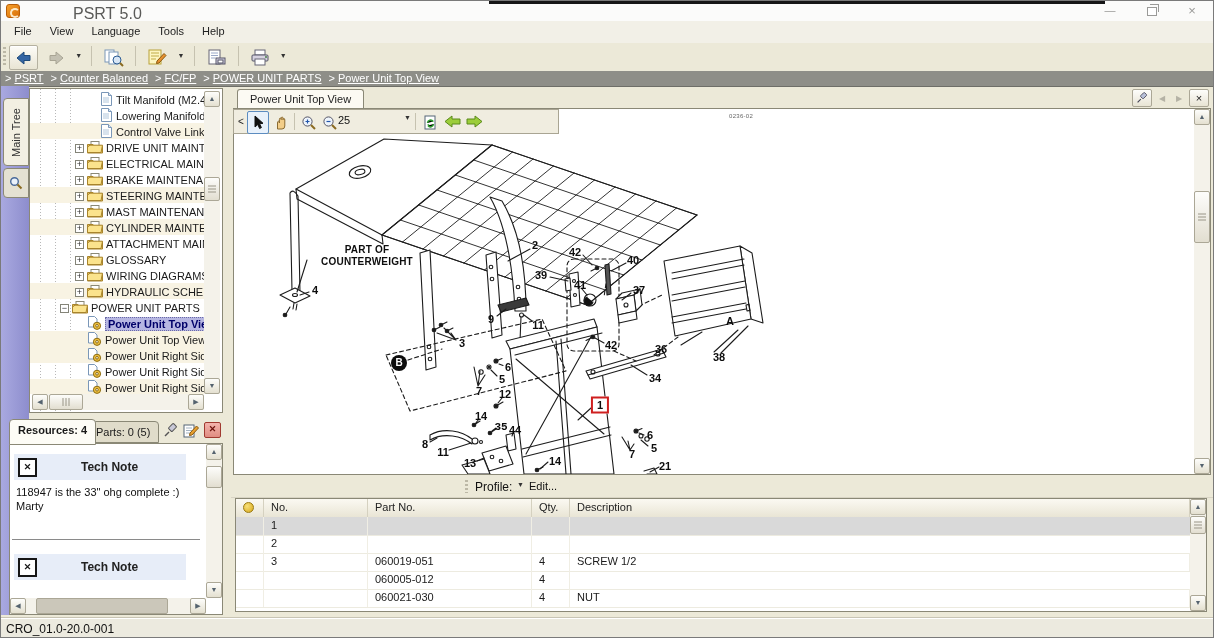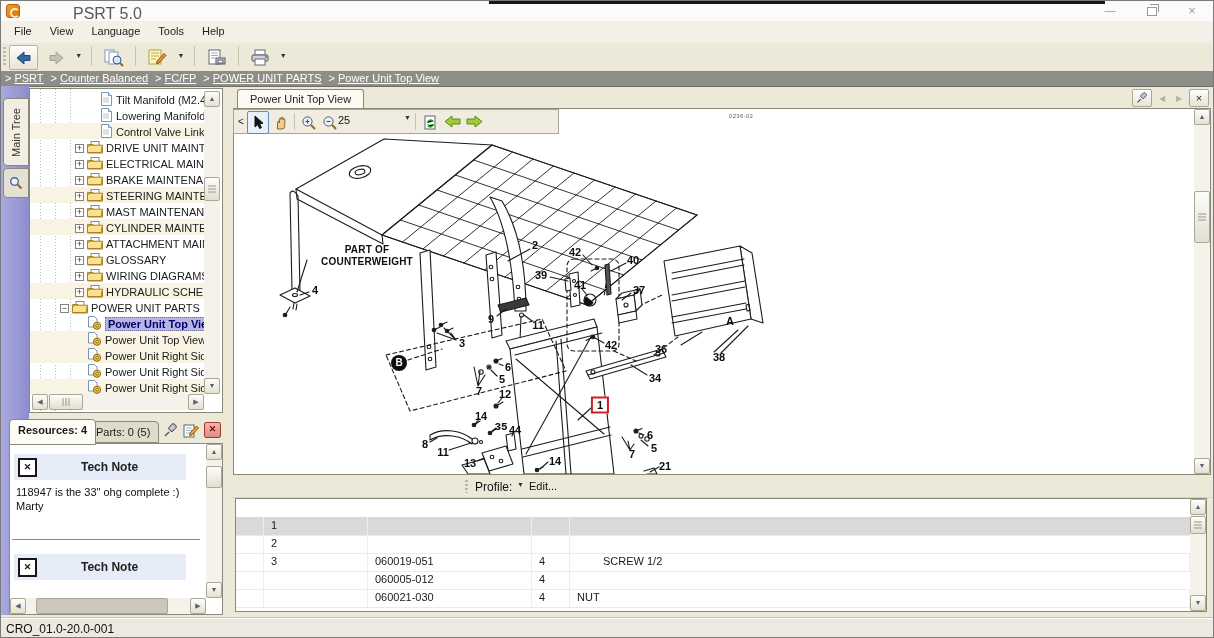--- a/index.html
+++ b/index.html
@@ -646,39 +646,48 @@
 </div>
 
 <div class="abs profilebar">
   <div class="grip" style="left:234px;"></div>
   <span class="pb-label" style="left:244px;">Profile:</span>
   <span class="pb-caret" style="left:286px;">▼</span>
   <span class="pb-edit" style="left:298px;">Edit...</span>
 </div>
 
 <div class="abs ptable">
+  <div class="phead" id="tableHead">
+      <div class="phc" style="width: 28px; padding: 0px;">
+        <div class="tag-dot"></div>
+      </div>
+      <div class="phc" style="width: 104px;">No.</div>
+      <div class="phc" style="width: 164px;">Part No.</div>
+      <div class="phc" style="width: 38px;">Qty.</div>
+      <div class="phc" style="width: 622px; flex: 1 1 0%;">Description</div>
+    </div>
   <div id="tableBody">
       <div class="prow sel" style="top: 18px;">
         <div class="pc" style="width: 28px;"></div>
         <div class="pc" style="width: 104px;">1</div>
         <div class="pc" style="width: 164px;"></div>
         <div class="pc" style="width: 38px;"></div>
       </div>
       <div class="prow" style="top: 36px;">
         <div class="pc" style="width: 28px;"></div>
         <div class="pc" style="width: 104px;">2</div>
         <div class="pc" style="width: 164px;"></div>
         <div class="pc" style="width: 38px;"></div>
       </div>
       <div class="prow" style="top: 54px;">
         <div class="pc" style="width: 28px;"></div>
         <div class="pc" style="width: 104px;">3</div>
         <div class="pc" style="width: 164px;">060019-051</div>
         <div class="pc" style="width: 38px;">4</div>
-        <div class="pc" style="width: 622px; flex: 1 1 0%; margin-left: 26px;">SCREW 1/2</div>
+        <div class="pc" style="width: 622px; flex: 1 1 0%;">SCREW 1/2</div>
       </div>
       <div class="prow" style="top: 72px;">
         <div class="pc" style="width: 28px;"></div>
         <div class="pc" style="width: 104px;"></div>
         <div class="pc" style="width: 164px;">060005-012</div>
         <div class="pc" style="width: 38px;">4</div>
       </div>
       <div class="prow" style="top: 90px;">
         <div class="pc" style="width: 28px;"></div>
         <div class="pc" style="width: 104px;"></div>

